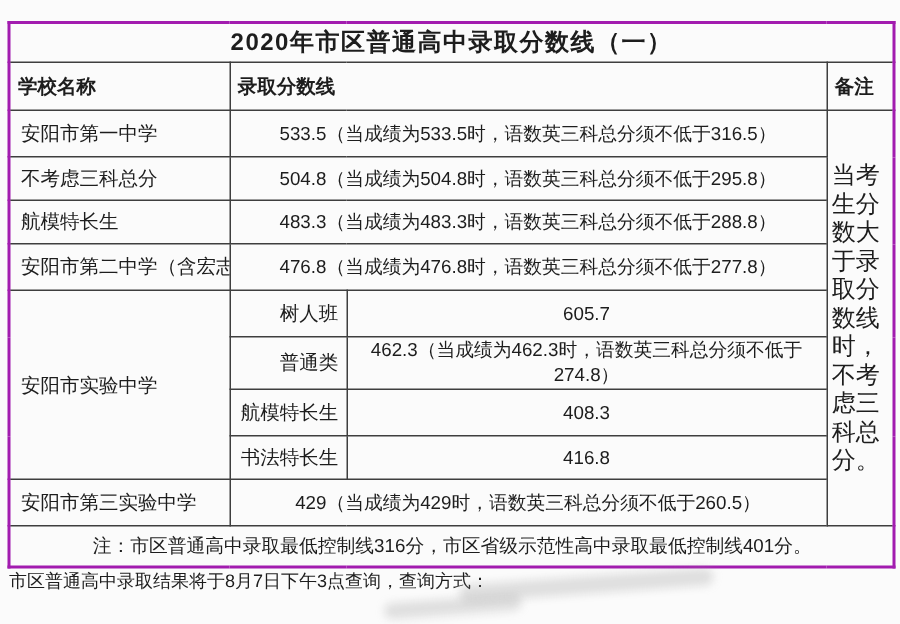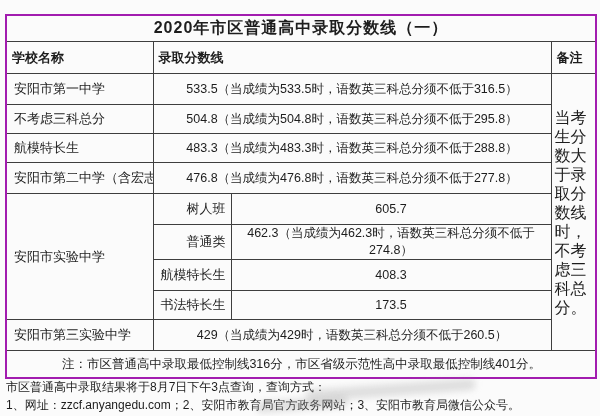--- a/index.html
+++ b/index.html
@@ -141,33 +141,32 @@
     <td class="score c">462.3（当成绩为462.3时，语数英三科总分须不低于274.8）</td>
   </tr>
 
   <tr class="r32">
     <td class="cat">航模特长生</td>
     <td class="score c">408.3</td>
   </tr>
 
   <tr class="r30">
     <td class="cat">书法特长生</td>
-    <td class="score c">173.5</td>
+    <td class="score c">416.8</td>
   </tr>
 
   <tr class="r32">
     <td class="school">安阳市第三实验中学</td>
     <td class="score c" colspan="2">429（当成绩为429时，语数英三科总分须不低于260.5）</td>
   </tr>
 
   <tr class="note-row">
     <td colspan="4">注：市区普通高中录取最低控制线316分，市区省级示范性高中录取最低控制线401分。</td>
   </tr>
 </tbody>
   </table>
 
 <div class="footer">
   <div>市区普通高中录取结果将于8月7日下午3点查询，查询方式：</div>
-  <div>1、网址：zzcf.anyangedu.com；2、安阳市教育局官方政务网站；3、安阳市教育局微信公众号。</div>
 </div>
 
 <div class="watermark-a"></div>
 <div class="watermark-b"></div>
 
 </body></html>

